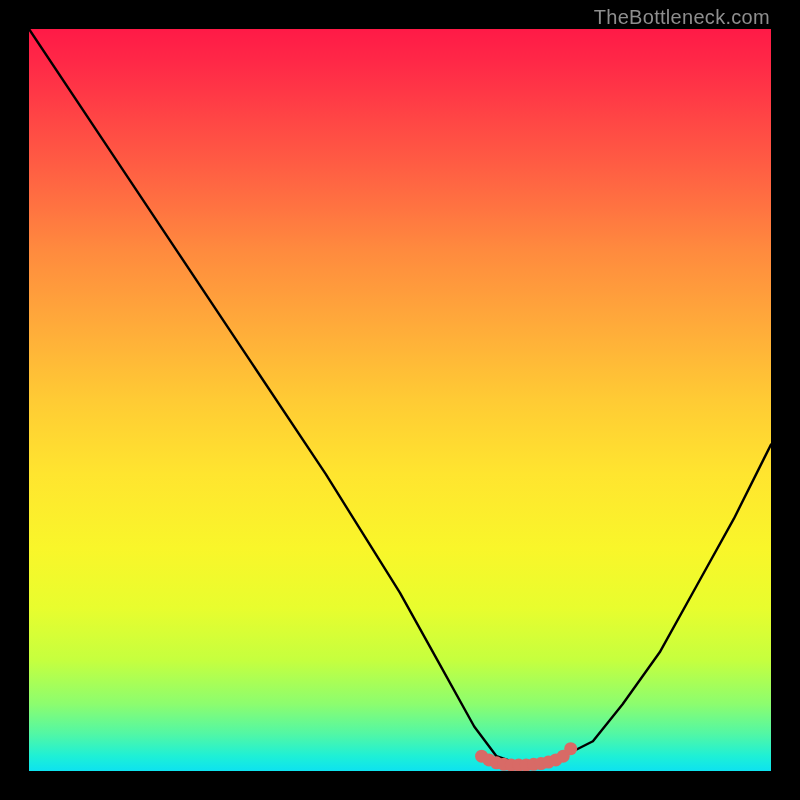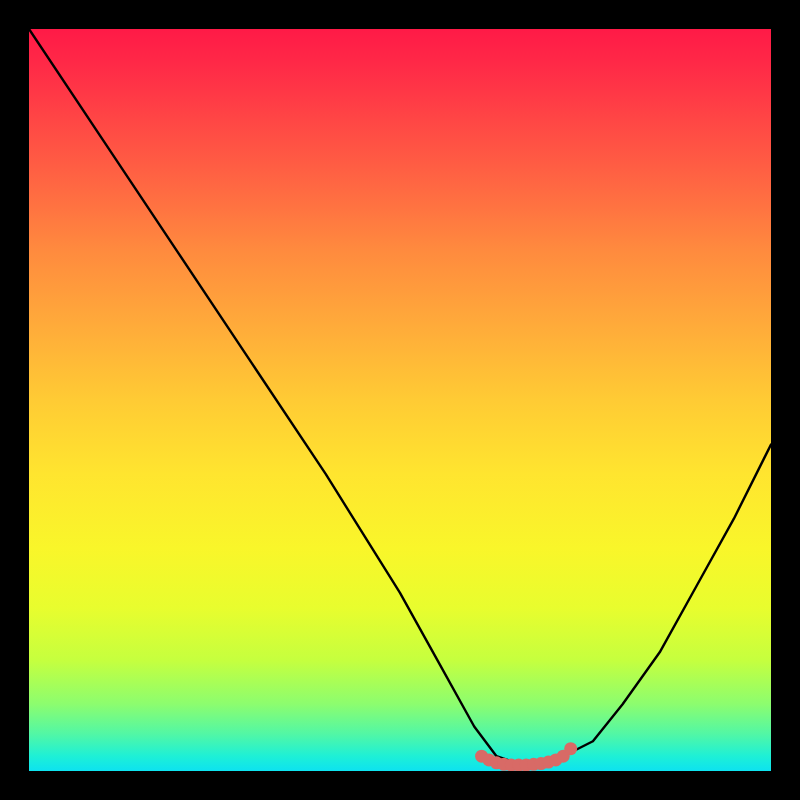--- a/index.html
+++ b/index.html
@@ -77,13 +77,14 @@
           <circle cx="497.1" cy="736.1" r="6.5" fill="#d86a66"></circle>
           <circle cx="504.6" cy="735.3" r="6.5" fill="#d86a66"></circle>
           <circle cx="512.0" cy="734.6" r="6.5" fill="#d86a66"></circle>
           <circle cx="519.4" cy="733.1" r="6.5" fill="#d86a66"></circle>
           <circle cx="526.8" cy="730.9" r="6.5" fill="#d86a66"></circle>
           <circle cx="534.2" cy="727.2" r="6.5" fill="#d86a66"></circle>
           <circle cx="541.7" cy="719.7" r="6.5" fill="#d86a66"></circle>
         </g>
     </svg>
   </div>
+  <div class="watermark">TheBottleneck.com</div>
 </div>
 
 </body></html>

